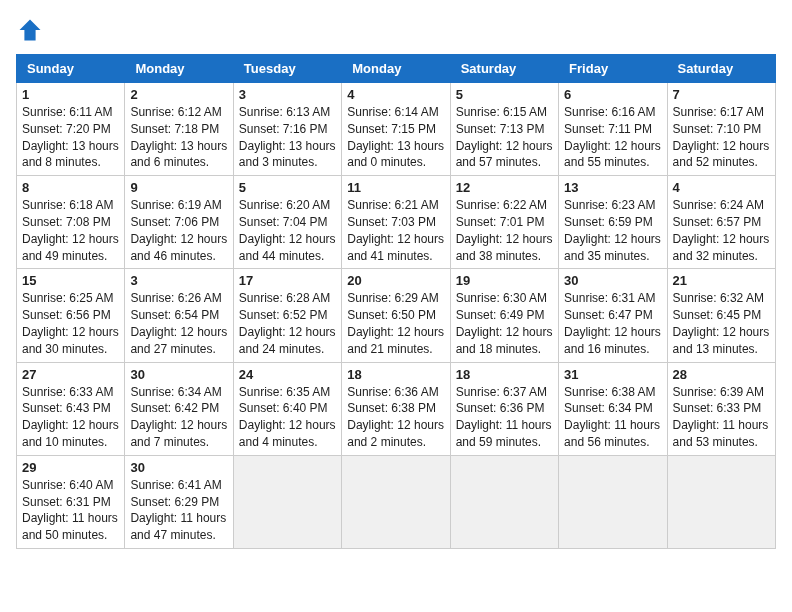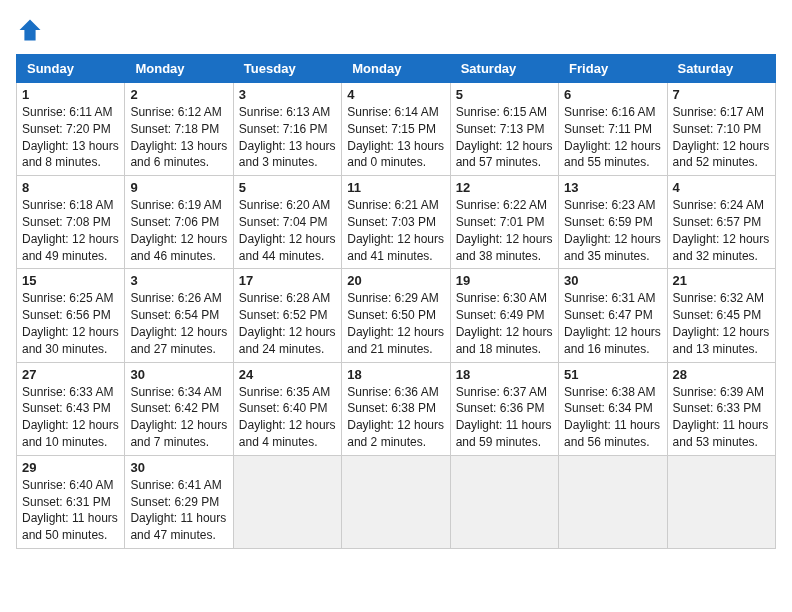--- a/index.html
+++ b/index.html
@@ -214,21 +214,21 @@
         </td>
         <td>
           <div class="day-num">18</div>
 <div class="day-info">Sunrise: 6:36 AM<br>Sunset: 6:38 PM<br>Daylight: 12 hours and 2 minutes.</div>
         </td>
         <td>
           <div class="day-num">18</div>
 <div class="day-info">Sunrise: 6:37 AM<br>Sunset: 6:36 PM<br>Daylight: 11 hours and 59 minutes.</div>
         </td>
         <td>
-          <div class="day-num">51</div>
+          <div class="day-num">31</div>
 <div class="day-info">Sunrise: 6:38 AM<br>Sunset: 6:34 PM<br>Daylight: 11 hours and 56 minutes.</div>
         </td>
         <td>
           <div class="day-num">28</div>
 <div class="day-info">Sunrise: 6:39 AM<br>Sunset: 6:33 PM<br>Daylight: 11 hours and 53 minutes.</div>
         </td>
       </tr>
       <tr>
         <td>
           <div class="day-num">29</div>

